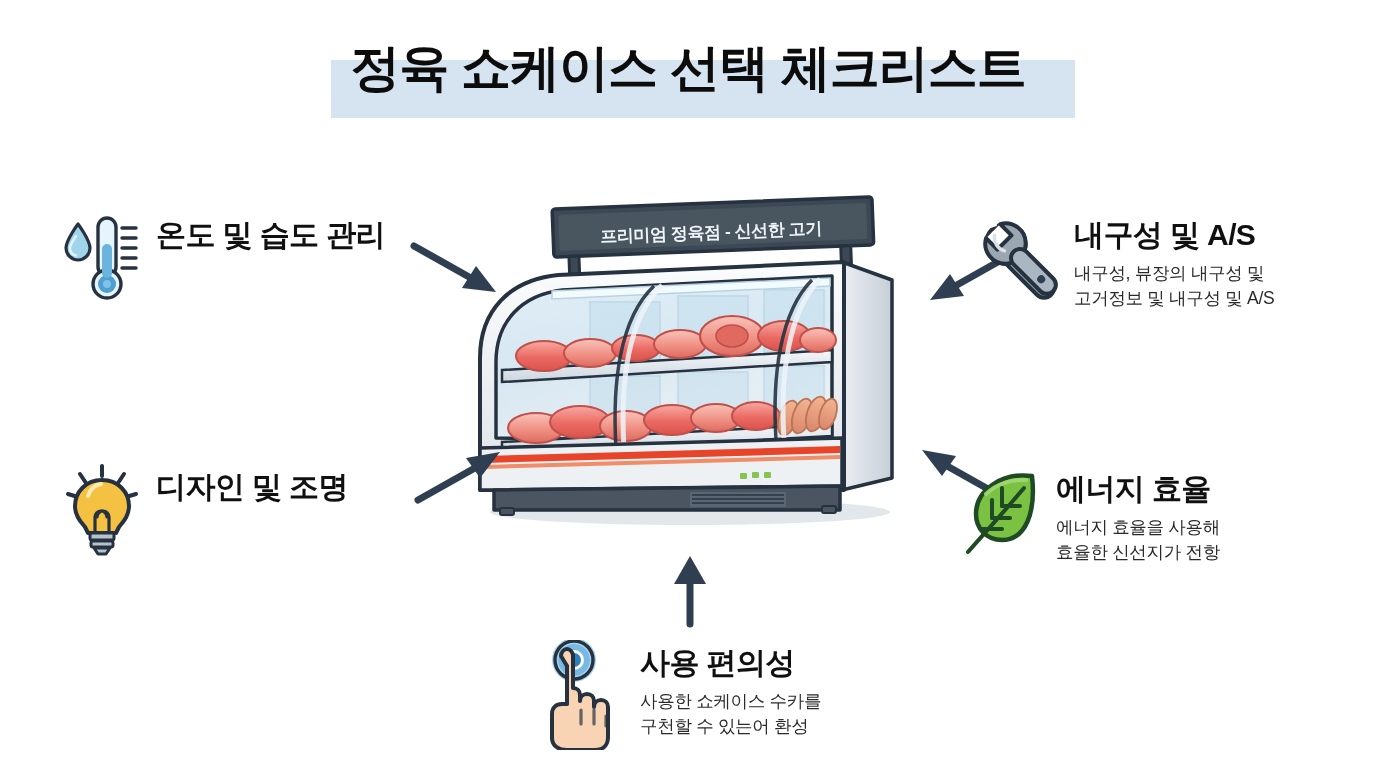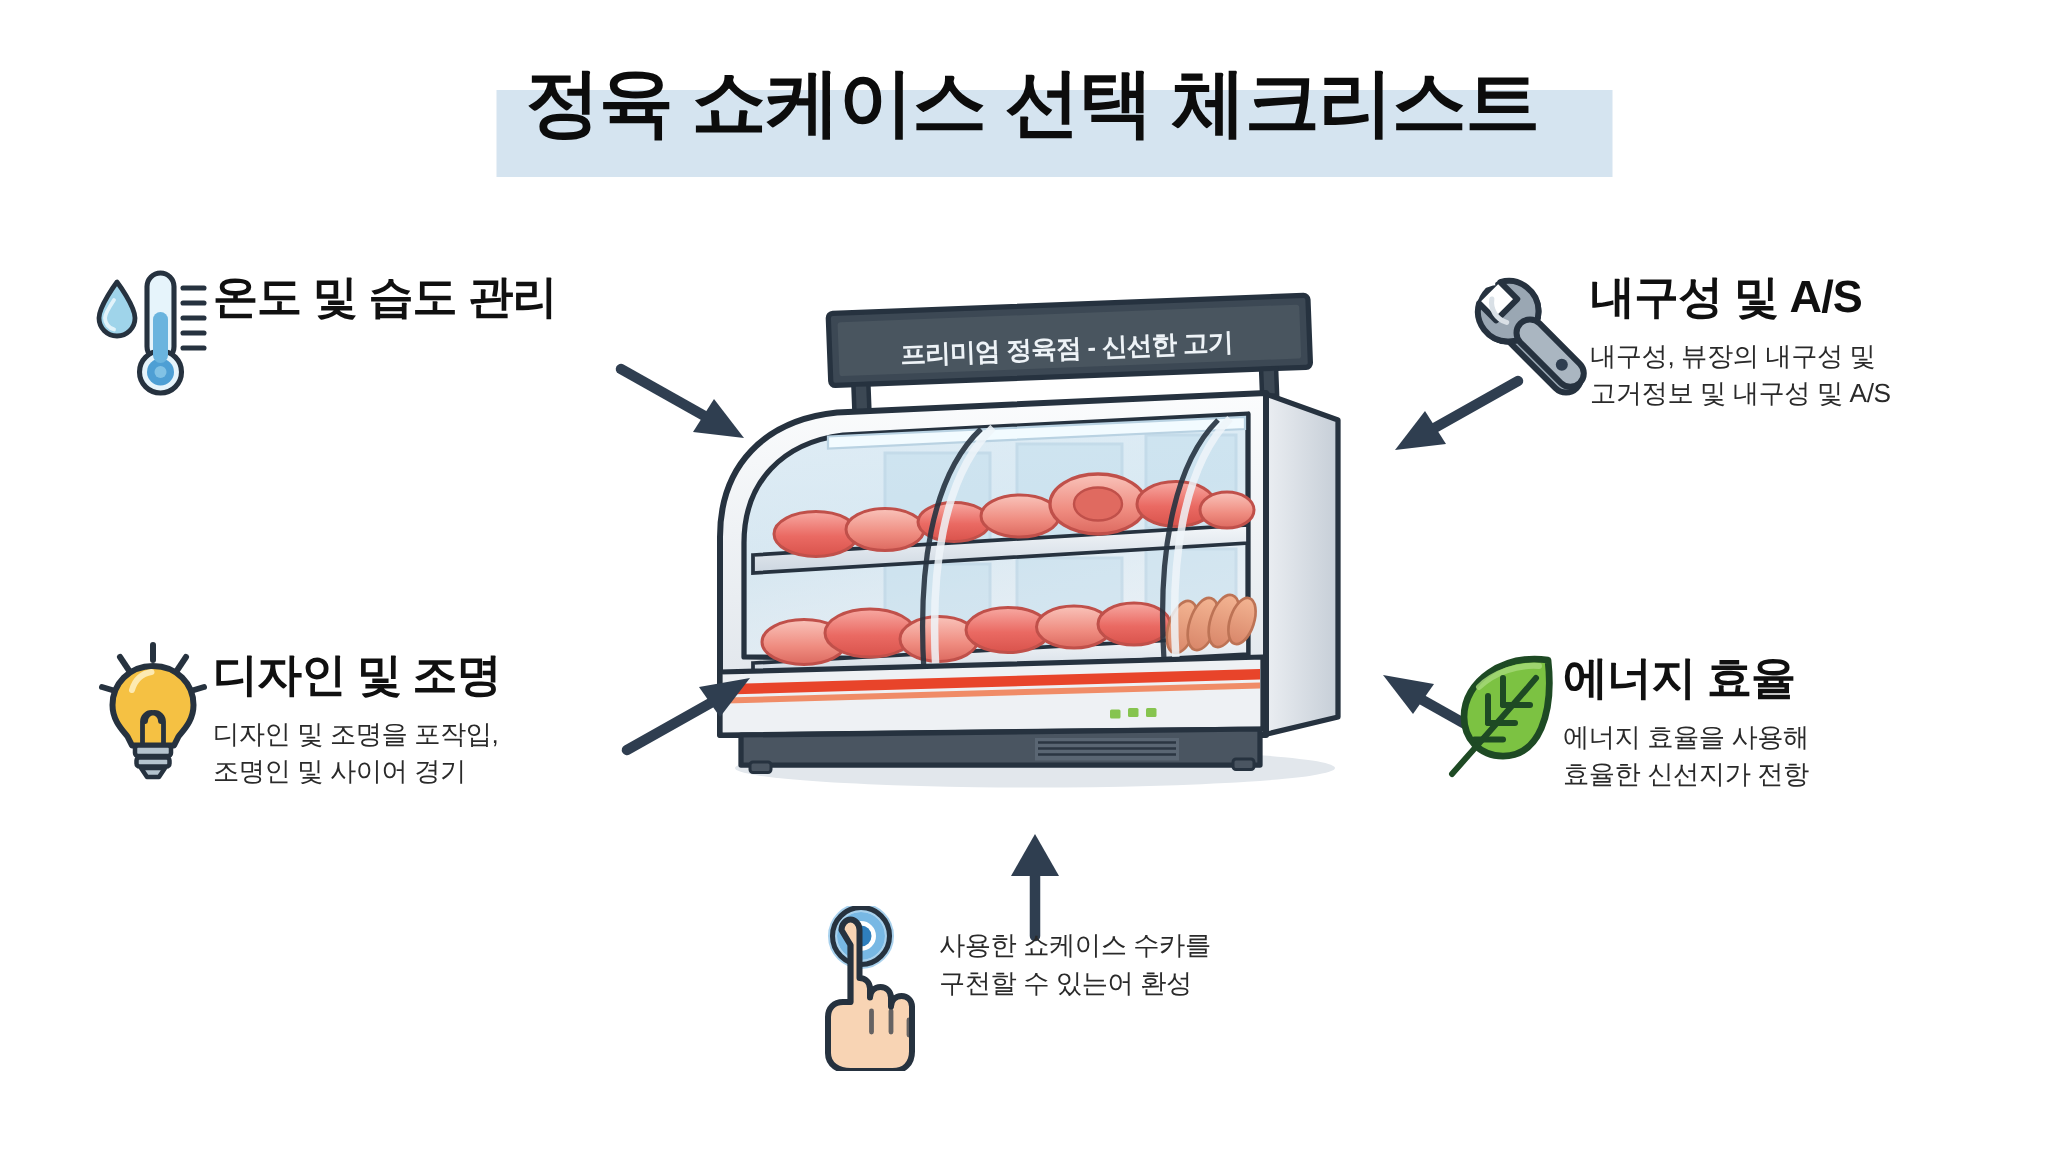--- a/index.html
+++ b/index.html
@@ -47,21 +47,22 @@
     letter-spacing: -1px;
     color: #0c0c0c;
     line-height: 1.2;
   }
 
   
   .item {
     position: absolute;
     display: flex;
     align-items: flex-start;
-    gap: 0;
+    gap: 14px;
+    margin-top: 36px;
   }
   .item-icon {
     flex: 0 0 auto;
     width: 80px;
     height: 92px;
     display: flex;
     align-items: flex-start;
     justify-content: center;
   }
   .item-text {
@@ -319,22 +320,20 @@
         <path d="M40 16 C24 16 13 28 13 42 c0 10 6 16 10 21 l3 6 h28 l3 -6 c4 -5 10 -11 10 -21 0 -14 -11 -26 -27 -26 Z" fill="#f5c143" stroke="#26323f" stroke-width="4" stroke-linejoin="round"></path>
         <path d="M26 32 C28 25 33 21 39 20" fill="none" stroke="#fdeab2" stroke-width="4" stroke-linecap="round"></path>
         <path d="M33 69 v-16 a6 6 0 0 1 12 0 M47 69 v-16 a6 6 0 0 0 -12 0" fill="none" stroke="#26323f" stroke-width="3.2" stroke-linecap="round"></path>
         <rect x="28" y="69" width="24" height="7" rx="2" fill="#b4c3ce" stroke="#26323f" stroke-width="3"></rect>
         <rect x="29" y="77" width="22" height="6" rx="2" fill="#b4c3ce" stroke="#26323f" stroke-width="3"></rect>
         <path d="M32 84 h16 l-4 6 h-8 Z" fill="#b4c3ce" stroke="#26323f" stroke-width="3" stroke-linejoin="round"></path>
       </svg>
     </div>
     <div class="item-text">
       <div class="item-title">디자인 및 조명</div>
-      <div class="item-desc">디자인 및 조명을 포작입,
-조명인 및 사이어 경기</div>
     </div>
   </div>
 
   <div class="item item-tr">
     <div class="item-icon">
       <svg viewBox="0 0 80 92" width="80" height="92">
         <g transform="rotate(-45 40 46)">
           <path d="M40 6 a20 20 0 0 0 -14 34 v44 a10 10 0 0 0 20 0 v-44 a20 20 0 0 0 -6 -34 Z" fill="#9aa7b3" stroke="#26323f" stroke-width="4" stroke-linejoin="round"></path>
           <path d="M32 8 a20 20 0 0 0 -6 32 l0 0 a20 20 0 0 0 28 0 a20 20 0 0 0 -6 -32 l0 14 h-16 Z" fill="#9aa7b3" stroke="#26323f" stroke-width="4" stroke-linejoin="round"></path>
           <rect x="30" y="8" width="20" height="15" fill="#ffffff" stroke="none"></rect>
@@ -380,18 +379,19 @@
         <circle cx="34" cy="20" r="19" fill="none" stroke="#3f9ad8" stroke-width="6" opacity="0.45"></circle>
         <circle cx="34" cy="20" r="13" fill="none" stroke="#3f9ad8" stroke-width="6" opacity="0.7"></circle>
         <circle cx="34" cy="20" r="7" fill="#2f7fbd"></circle>
         <circle cx="34" cy="20" r="19" fill="none" stroke="#26323f" stroke-width="3.4"></circle>
         <path d="M27 26 v38 h-5 c-6 0 -10 4 -10 10 v24 c0 8 7 12 15 12 h28 c8 0 13 -5 13 -13 v-30 c0 -4 -3 -7 -7 -7 c-4 0 -7 3 -7 7 v-6 c0 -4 -3 -7 -7 -7 c-4 0 -7 3 -7 7 v-6 c0 -4 -3 -7 -7 -7 l0 -32 c0 -4 -3 -7 -6 -7 c-3 0 -6 3 -6 7 Z" fill="#f8d4b4" stroke="#26323f" stroke-width="4" stroke-linejoin="round"></path>
         <path d="M27 64 v-38" fill="none" stroke="#26323f" stroke-width="3.6" stroke-linecap="round"></path>
         <path d="M41 70 v14 M54 70 v14 M66 76 v10" fill="none" stroke="#26323f" stroke-width="3.2" stroke-linecap="round" opacity="0.7"></path>
       </svg>
     </div>
     <div class="item-text">
+      <div class="item-title">사용 편의성</div>
       <div class="item-desc">사용한 쇼케이스 수카를
 구천할 수 있는어 환성</div>
     </div>
   </div>
 
 </div>
 
 </body></html>

